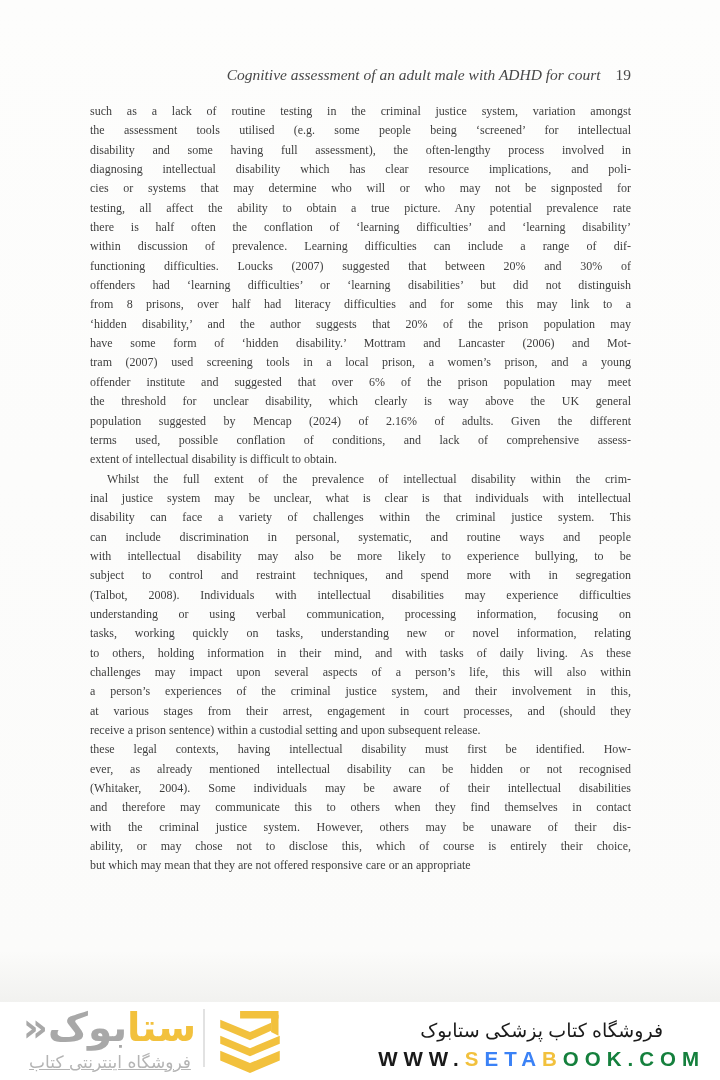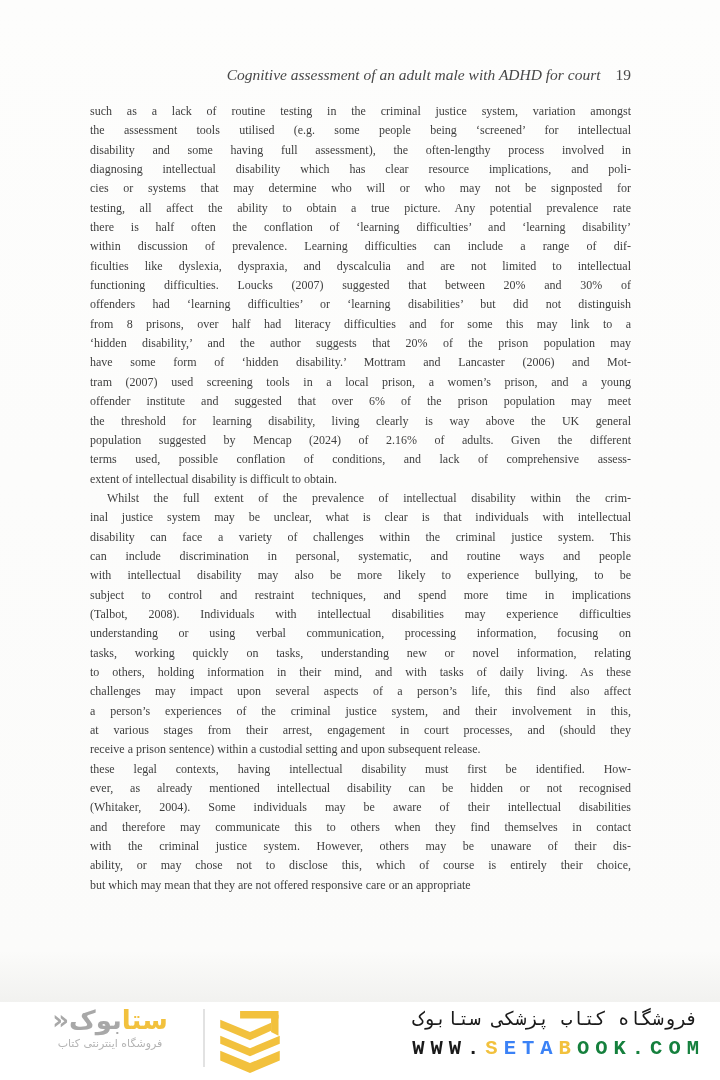--- a/index.html
+++ b/index.html
@@ -53,53 +53,54 @@
   }
   .logo-block {
     position: absolute;
     left: 24px;
     top: 4px;
     width: 172px;
     text-align: center;
     font-family: "DejaVu Sans", sans-serif;
   }
   .wordmark {
-    font-size: 26px;
+    font-size: 39px;
     font-weight: bold;
     line-height: 1.15;
     direction: rtl;
     white-space: nowrap;
   }
   .tagline {
-    font-size: 11px;
+    font-size: 17px;
     color: #b4b4b4;
     direction: rtl;
     margin-top: 1px;
+    text-decoration: underline;
   }
   .footer-divider {
     position: absolute;
     left: 203px;
     top: 7px;
     width: 2px;
     height: 58px;
     background: #e2e2e2;
   }
   .chevron {
     position: absolute;
     left: 214px;
     top: 9px;
     width: 72px;
     height: 62px;
   }
   .footer-right {
     position: absolute;
     right: 15px;
-    top: 6px;
-    text-align: left;
-    font-family: Liberation Mono, monospace;
+    top: 16px;
+    text-align: center;
+    font-family: Liberation Sans, sans-serif;
   }
   .store-name {
     font-size: 19px;
     color: #1a1a1a;
     direction: rtl;
     line-height: 1.35;
   }
   .site-url {
     margin-top: 2px;
     font-size: 20.5px;
@@ -120,43 +121,42 @@
 
   <div class="body-text" id="body-text">
       <div class="line">such as a lack of routine testing in the criminal justice system, variation amongst</div>
       <div class="line">the assessment tools utilised (e.g. some people being ‘screened’ for intellectual</div>
       <div class="line">disability and some having full assessment), the often-lengthy process involved in</div>
       <div class="line">diagnosing intellectual disability which has clear resource implications, and poli-</div>
       <div class="line">cies or systems that may determine who will or who may not be signposted for</div>
       <div class="line">testing, all affect the ability to obtain a true picture. Any potential prevalence rate</div>
       <div class="line">there is half often the conflation of ‘learning difficulties’ and ‘learning disability’</div>
       <div class="line">within discussion of prevalence. Learning difficulties can include a range of dif-</div>
-      <div class="line">ficulties like dyslexia, dyspraxia, and dyscalculia and are not limited to intellectual</div>
       <div class="line">functioning difficulties. Loucks (2007) suggested that between 20% and 30% of</div>
       <div class="line">offenders had ‘learning difficulties’ or ‘learning disabilities’ but did not distinguish</div>
       <div class="line">from 8 prisons, over half had literacy difficulties and for some this may link to a</div>
       <div class="line">‘hidden disability,’ and the author suggests that 20% of the prison population may</div>
       <div class="line">have some form of ‘hidden disability.’ Mottram and Lancaster (2006) and Mot-</div>
       <div class="line">tram (2007) used screening tools in a local prison, a women’s prison, and a young</div>
       <div class="line">offender institute and suggested that over 6% of the prison population may meet</div>
-      <div class="line">the threshold for learning disability, living clearly is way above the UK general</div>
+      <div class="line">the threshold for unclear disability, which clearly is way above the UK general</div>
       <div class="line">population suggested by Mencap (2024) of 2.16% of adults. Given the different</div>
       <div class="line">terms used, possible conflation of conditions, and lack of comprehensive assess-</div>
       <div class="line para-end">extent of intellectual disability is difficult to obtain.</div>
       <div class="line indent">Whilst the full extent of the prevalence of intellectual disability within the crim-</div>
       <div class="line">inal justice system may be unclear, what is clear is that individuals with intellectual</div>
       <div class="line">disability can face a variety of challenges within the criminal justice system. This</div>
       <div class="line">can include discrimination in personal, systematic, and routine ways and people</div>
       <div class="line">with intellectual disability may also be more likely to experience bullying, to be</div>
-      <div class="line">subject to control and restraint techniques, and spend more time in implications</div>
+      <div class="line">subject to control and restraint techniques, and spend more with in segregation</div>
       <div class="line">(Talbot, 2008). Individuals with intellectual disabilities may experience difficulties</div>
       <div class="line">understanding or using verbal communication, processing information, focusing on</div>
       <div class="line">tasks, working quickly on tasks, understanding new or novel information, relating</div>
       <div class="line">to others, holding information in their mind, and with tasks of daily living. As these</div>
-      <div class="line">challenges may impact upon several aspects of a person’s life, this find also affect</div>
+      <div class="line">challenges may impact upon several aspects of a person’s life, this will also within</div>
       <div class="line">a person’s experiences of the criminal justice system, and their involvement in this,</div>
       <div class="line">at various stages from their arrest, engagement in court processes, and (should they</div>
       <div class="line para-end">receive a prison sentence) within a custodial setting and upon subsequent release.</div>
       <div class="line">these legal contexts, having intellectual disability must first be identified. How-</div>
       <div class="line">ever, as already mentioned intellectual disability can be hidden or not recognised</div>
       <div class="line">(Whitaker, 2004). Some individuals may be aware of their intellectual disabilities</div>
       <div class="line">and therefore may communicate this to others when they find themselves in contact</div>
       <div class="line">with the criminal justice system. However, others may be unaware of their dis-</div>
       <div class="line">ability, or may chose not to disclose this, which of course is entirely their choice,</div>
       <div class="line para-end">but which may mean that they are not offered responsive care or an appropriate</div>

